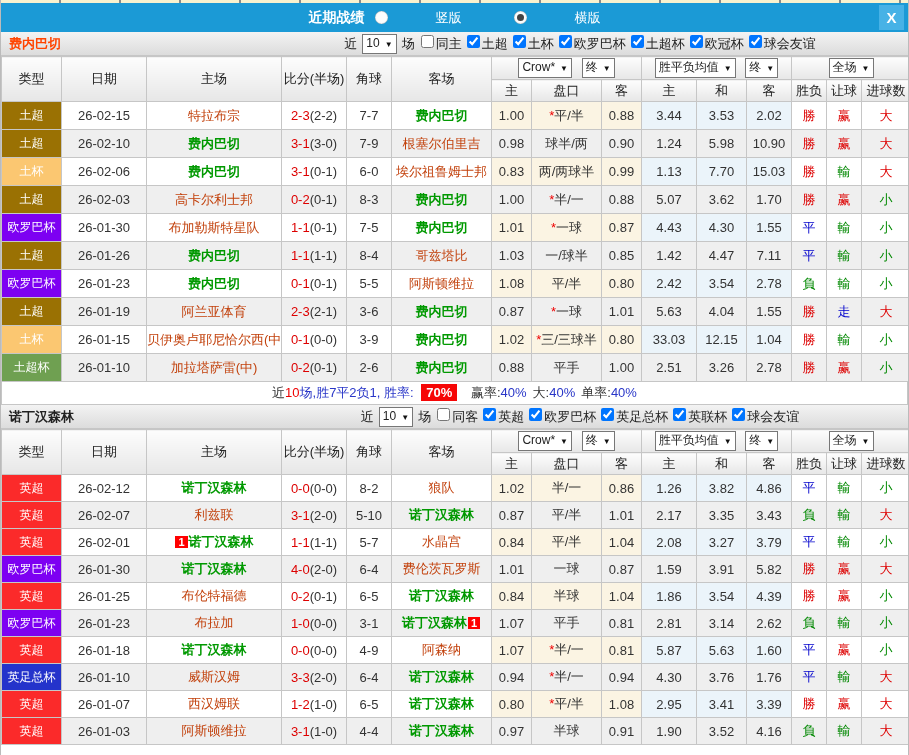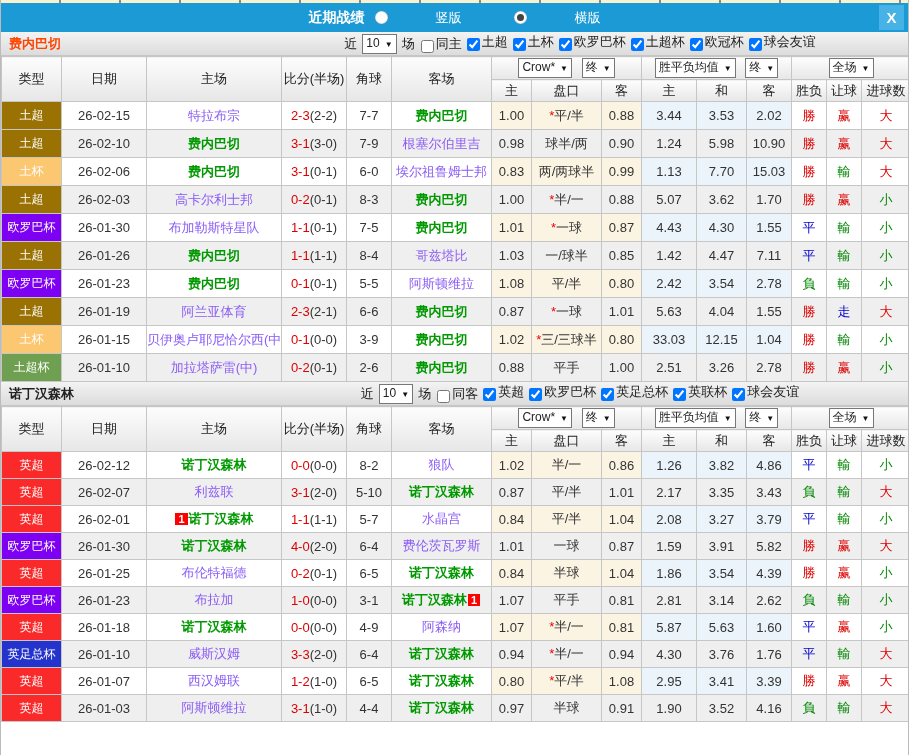--- a/index.html
+++ b/index.html
@@ -18,36 +18,36 @@
   .radio-label { font-size:13px; color:#fff; }
   .close-btn { position:absolute; right:4px; top:2px; width:25px; height:25px; background:#47b2e6; color:#fff; font-weight:bold; font-size:15px; text-align:center; line-height:25px; cursor:pointer; }
 
   
   .section-bar { height:24px; background:linear-gradient(#f3f3f3,#dcdcdc); border-bottom:1px solid #c6c6c6; display:flex; align-items:center; font-size:13px; color:#222; }
   .team-name { font-weight:bold; font-size:13px; padding-left:8px; width:250px; white-space:nowrap; }
   .filters { flex:1; display:flex; align-items:center; justify-content:center; white-space:nowrap; }
   .filters .lbl { margin:0 2px; }
   .selbox { display:inline-block; background:#fff; border:1px solid #777; font-size:12px; padding:0 3px; margin:0 3px; line-height:16px; cursor:pointer; }
   .selbox::after { content:"▼"; font-size:8px; margin-left:5px; color:#111; }
-  .chk { display:inline-flex; align-items:flex-end; margin:0 1px; cursor:pointer; }
+  .chk { display:inline-flex; align-items:flex-start; margin:0 1px; cursor:pointer; }
   .chk input { width:13px; height:13px; margin:0 2px 0 3px; }
   .chk-label { font-size:13px; }
 
   
   table { border-collapse:collapse; width:909px; table-layout:fixed; font-size:13px; color:#333; }
   th, td { border:1px solid #c6c6c6; text-align:center; overflow:hidden; white-space:nowrap; padding:0; }
   thead th { background:linear-gradient(#fdfdfd,#e7e7e7); font-weight:normal; font-size:13px; height:22px; color:#222; }
   thead tr.grp th { height:23px; }
   tbody td { height:28px; }
   .sec2 tbody td { height:27px; }
   tbody tr.alt td { background:#efefef; }
   tbody td.crow { background:#fbf4e3; }
   tbody td.mean { background:#ebf4fa; }
   td.c-type { color:#fff; font-size:12px; }
-  .tname { color:#8b5cf6; }
+  .tname { color:#c2410c; }
   .focus .tname { color:#090; font-weight:bold; }
   .badge { display:none; background:#f00; color:#fff; font-size:11px; font-weight:bold; padding:0 3px; margin:0 1px; }
   .badge.show { display:inline-block; }
   .sc { color:#d00; }
   .half { color:#333; }
   .star { color:#e00; }
 
   
   .summary { height:23px; line-height:22px; border:1px solid #c6c6c6; border-top:none; text-align:center; font-size:13px; background:#fff; white-space:nowrap; }
   .sum-pre { color:#333; }
@@ -275,21 +275,21 @@
     <td class="mean">2.78</td>
     <td class="c-res" style="color: rgb(0, 136, 0);">負</td>
     <td class="c-res" style="color: rgb(0, 136, 0);">輸</td>
     <td class="c-res" style="color: rgb(0, 136, 0);">小</td>
   </tr>
             <tr class="alt">
     <td class="c-type" style="background: rgb(154, 113, 3);">土超</td>
     <td class="c-date">26-01-19</td>
     <td class="c-home"><span class="tname">阿兰亚体育</span></td>
     <td class="c-score"><span class="sc">2-3</span><span class="half">(2-1)</span></td>
-    <td class="c-corner">6-6</td>
+    <td class="c-corner">3-6</td>
     <td class="c-away focus"><span class="tname">费内巴切</span></td>
     <td class="crow">0.87</td>
     <td class="crow c-handicap"><span class="star">*</span>一球</td>
     <td class="crow">1.01</td>
     <td class="mean">5.63</td>
     <td class="mean">4.04</td>
     <td class="mean">1.55</td>
     <td class="c-res" style="color: rgb(221, 0, 0);">勝</td>
     <td class="c-res" style="color: rgb(0, 0, 204);">走</td>
     <td class="c-res" style="color: rgb(221, 0, 0);">大</td>
@@ -323,20 +323,25 @@
     <td class="crow">1.00</td>
     <td class="mean">2.51</td>
     <td class="mean">3.26</td>
     <td class="mean">2.78</td>
     <td class="c-res" style="color: rgb(221, 0, 0);">勝</td>
     <td class="c-res" style="color: rgb(221, 0, 0);">赢</td>
     <td class="c-res" style="color: rgb(0, 136, 0);">小</td>
   </tr>
           </tbody>
     </table>
+    <div class="summary">
+      <span class="sum-pre">近</span><span class="sum-count">10</span><span class="sum-mid">场,胜7平2负1, 胜率:</span>
+      <span class="win-rate-badge">70%</span>
+      <span class="sum-stats"><span class="stat-label">赢率:</span><span class="stat-val">40%</span><span class="stat-label">大:</span><span class="stat-val">40%</span><span class="stat-label">单率:</span><span class="stat-val">40%</span></span>
+    </div>
   </div>
 
   <div class="section sec2">
     <div class="section-bar">
       <span class="team-name" style="color: rgb(34, 34, 34);">诺丁汉森林</span>
       <span class="filters">
         <span class="lbl near-label">近</span>
         <span class="selbox count-select">10</span>
         <span class="lbl games-label">场</span>
         <label class="chk same">

